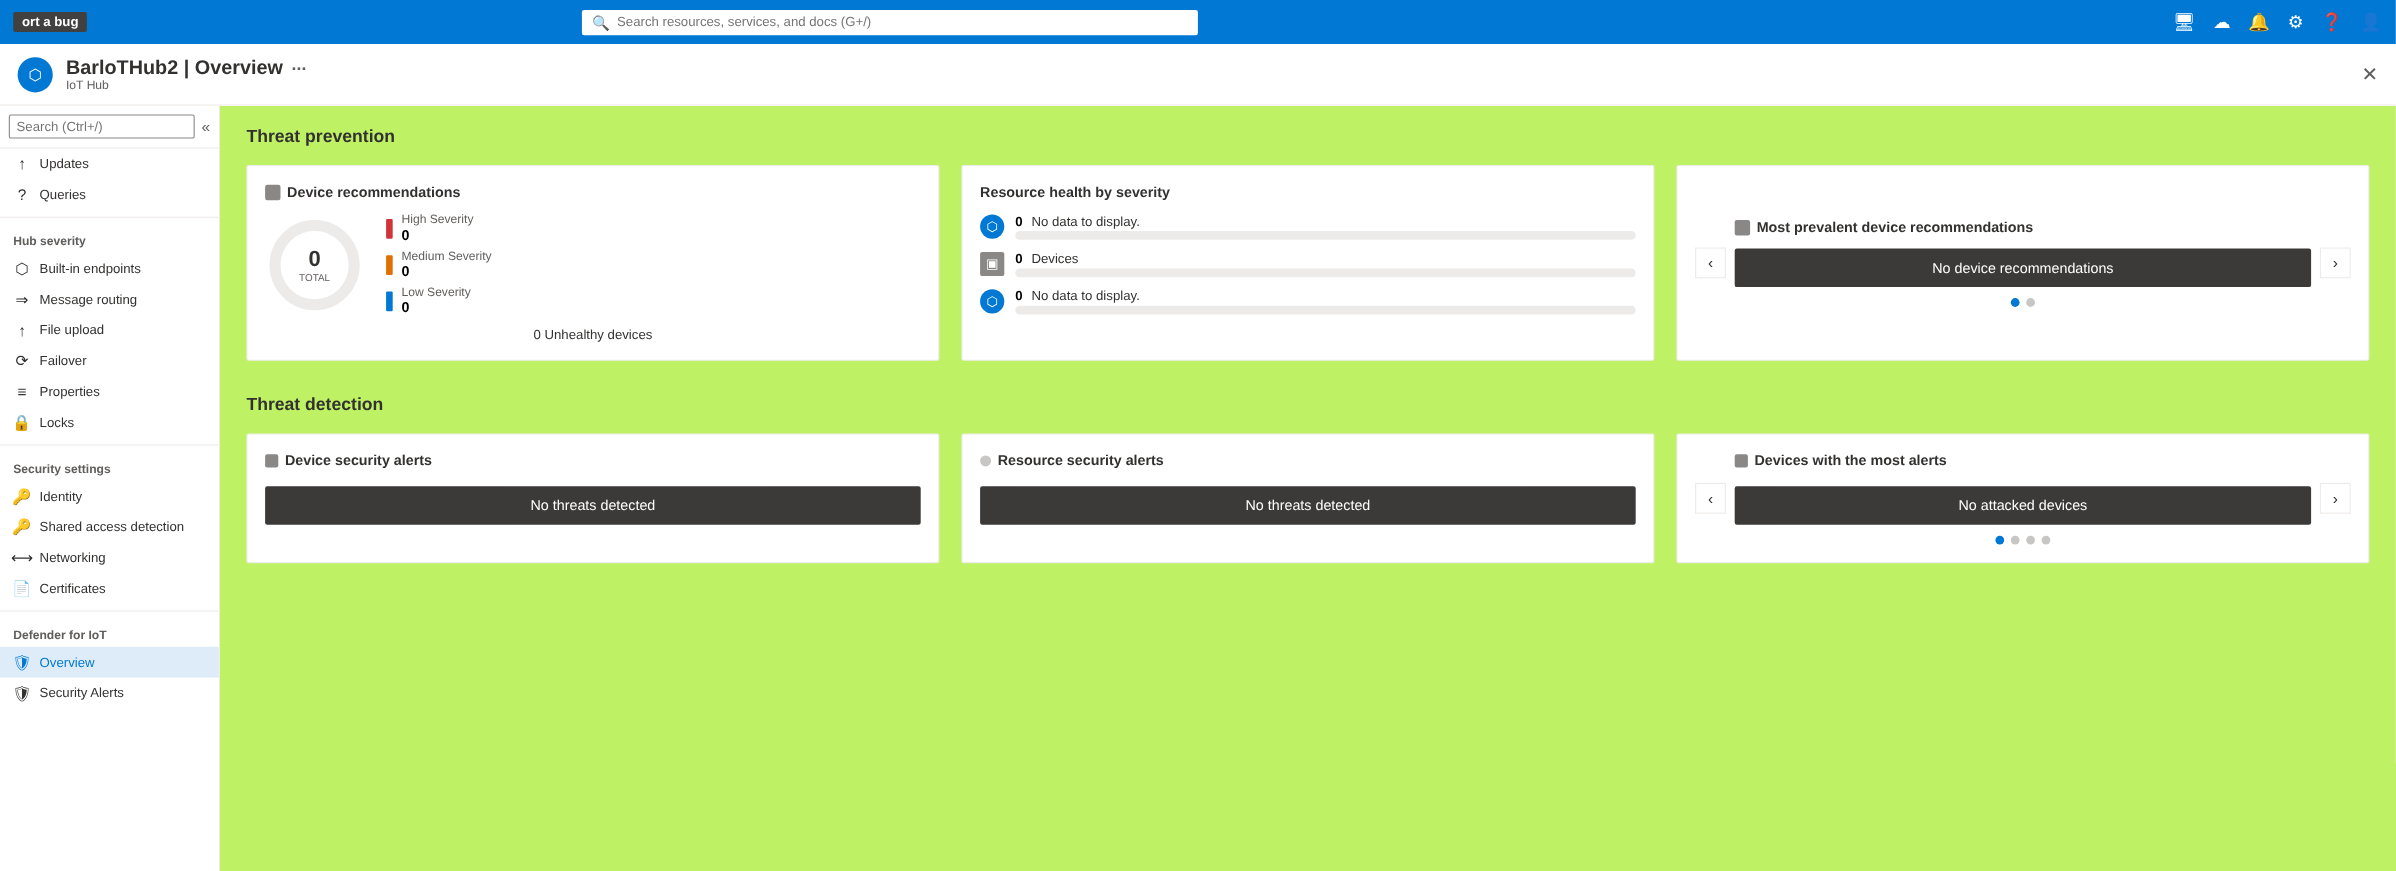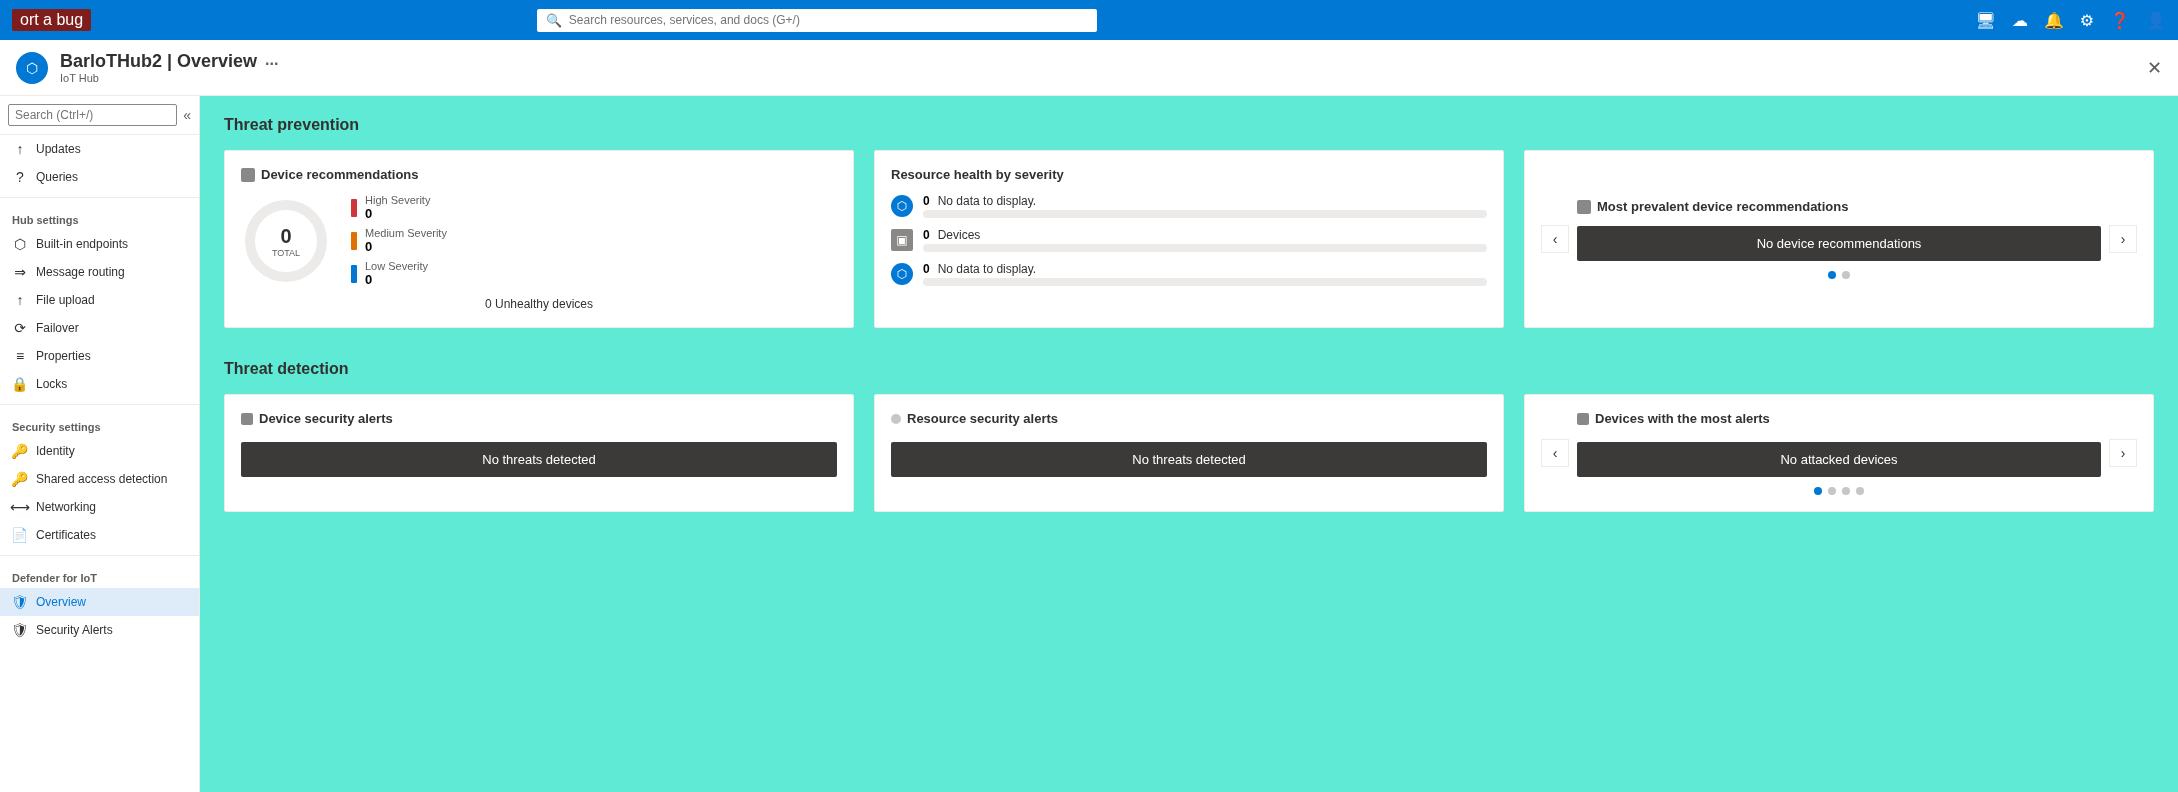--- a/index.html
+++ b/index.html
@@ -11,26 +11,26 @@
       background: #0078d4;
       display: flex;
       align-items: center;
       padding: 0 12px;
       gap: 12px;
       position: fixed;
       top: 0; left: 0; right: 0;
       z-index: 100;
     }
     .topbar-bug {
-      background: #7f1d1d;
+      background: #404040;
       color: white;
-      font-size: 16px;
+      font-size: 12px;
       padding: 2px 8px;
       border-radius: 2px;
-      font-weight: 400;
+      font-weight: 700;
     }
     .topbar-search {
       flex: 1;
       max-width: 560px;
       margin: 0 auto;
       display: flex;
       align-items: center;
       background: white;
       border-radius: 2px;
       padding: 4px 10px;
@@ -157,21 +157,21 @@
       justify-content: center;
       font-size: 14px;
       flex-shrink: 0;
     }
     .sidebar-divider { border-top: 1px solid #edebe9; margin: 6px 0; }
 
     
     .main {
       flex: 1;
       overflow-y: auto;
-      background: #5eead4;
+      background: #bef264;
       padding: 20px 24px;
     }
 
     .section-title {
       font-size: 16px;
       font-weight: 600;
       color: #323130;
       margin-bottom: 16px;
     }
 
@@ -402,21 +402,21 @@
     <div class="sidebar-item">
       <span class="sidebar-item-icon">↑</span>
       <span>Updates</span>
     </div>
     <div class="sidebar-item">
       <span class="sidebar-item-icon">?</span>
       <span>Queries</span>
     </div>
 
     <div class="sidebar-divider"></div>
-    <div class="sidebar-section-label">Hub settings</div>
+    <div class="sidebar-section-label">Hub severity</div>
 
     <div class="sidebar-item">
       <span class="sidebar-item-icon">⬡</span>
       <span>Built-in endpoints</span>
     </div>
     <div class="sidebar-item">
       <span class="sidebar-item-icon">⇒</span>
       <span>Message routing</span>
     </div>
     <div class="sidebar-item">

